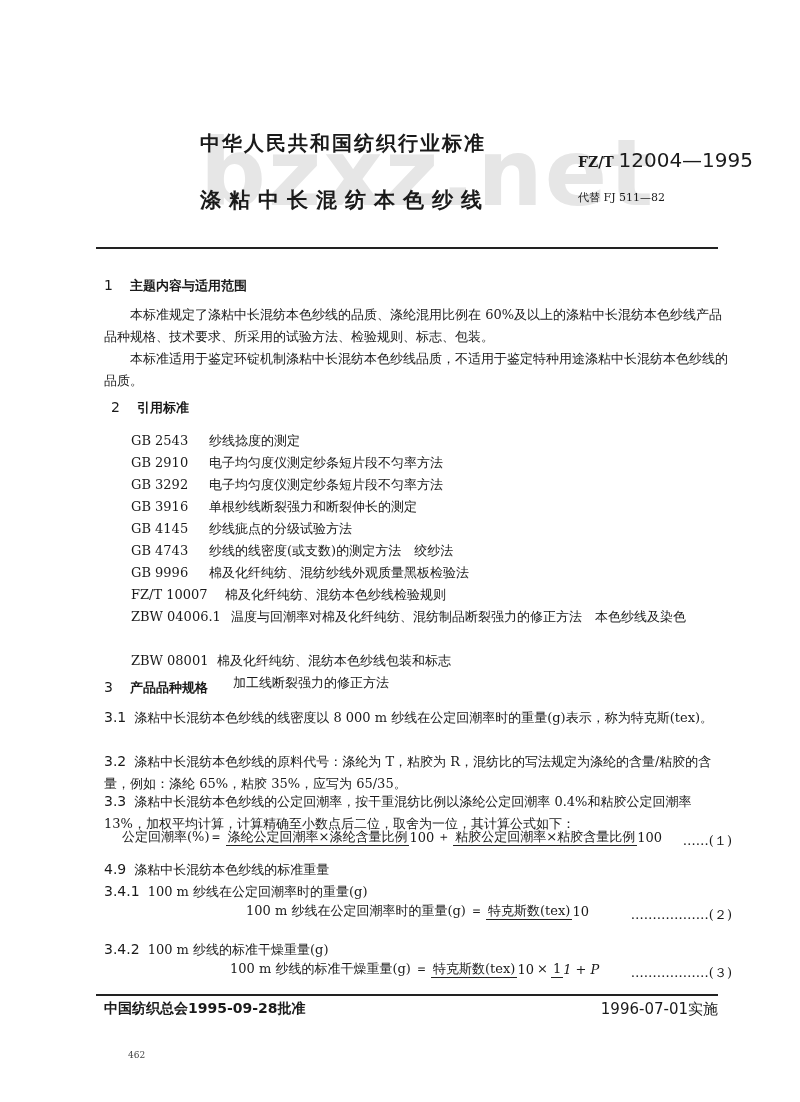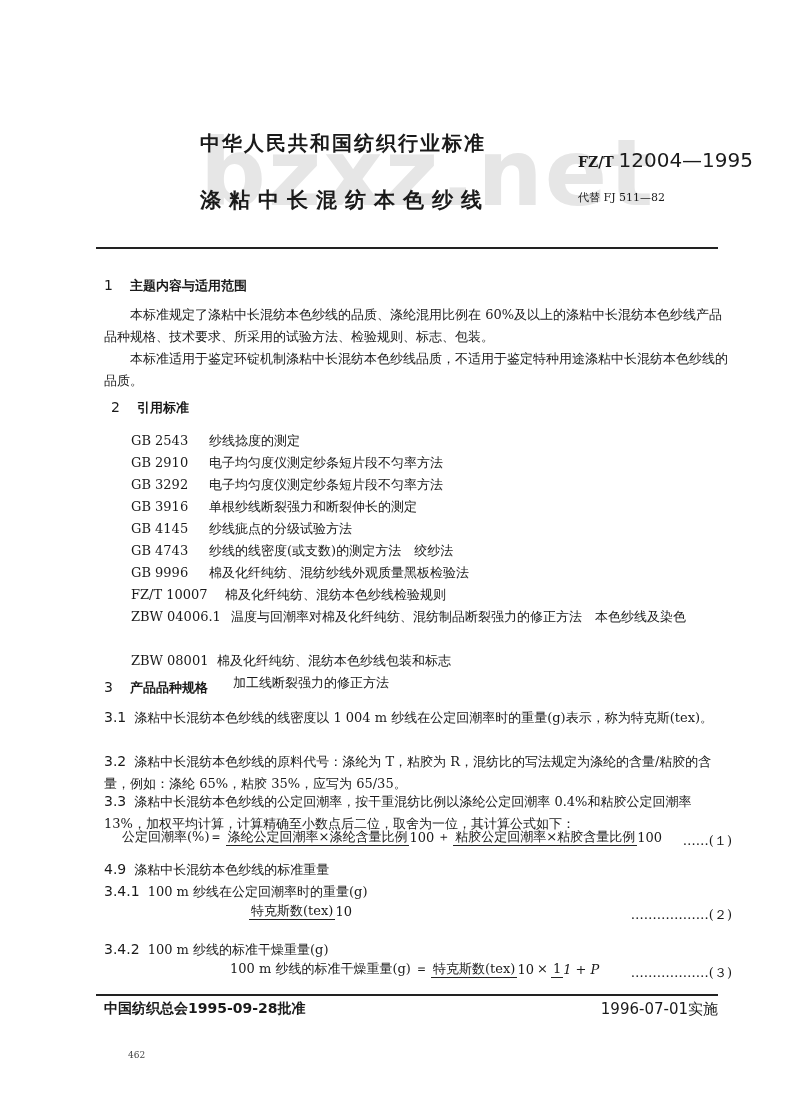--- a/index.html
+++ b/index.html
@@ -70,21 +70,21 @@
 <div class="abs ref" style="top:584px; left:131px;"><span class="code" style="min-width:88px;">FZ/T 10007</span><span>棉及化纤纯纺、混纺本色纱线检验规则</span></div>
 <div class="abs ref" style="top:606px; left:131px;"><span class="code" style="min-width:94px;">ZBW 04006.1</span><span>温度与回潮率对棉及化纤纯纺、混纺制品断裂强力的修正方法　本色纱线及染色</span></div>
 <div class="abs ref" style="top:628px; left:233px;margin-top:44px;">加工线断裂强力的修正方法</div>
 <div class="abs ref" style="top:650px; left:131px;"><span class="code" style="min-width:80px;">ZBW 08001</span><span>棉及化纤纯纺、混纺本色纱线包装和标志</span></div>
 
 <div class="abs txt" style="left:104px; top:676px;">
   <span class="secnum">3</span><span class="sec">产品品种规格</span>
 </div>
 
 <div class="abs para" style="top:706px;">
-  <span class="clause">3.1</span><span>涤粘中长混纺本色纱线的线密度以 1 004 m 纱线在公定回潮率时的重量(g)表示，称为特克斯(tex)。</span>
+  <span class="clause">3.1</span><span>涤粘中长混纺本色纱线的线密度以 8 000 m 纱线在公定回潮率时的重量(g)表示，称为特克斯(tex)。</span>
 </div>
 <div class="abs para" style="top:750px;">
   <span class="clause">3.2</span><span>涤粘中长混纺本色纱线的原料代号：涤纶为 T，粘胶为 R，混纺比的写法规定为涤纶的含量/粘胶的含量，例如：涤纶 65%，粘胶 35%，应写为 65/35。</span>
 </div>
 <div class="abs para" style="top:790px;">
   <span class="clause">3.3</span><span>涤粘中长混纺本色纱线的公定回潮率，按干重混纺比例以涤纶公定回潮率 0.4%和粘胶公定回潮率 13%，加权平均计算，计算精确至小数点后二位，取舍为一位，其计算公式如下：</span>
 </div>
 
 <div class="abs txt" style="left:122px; top:826px; width:610px; font-size:13px;">
   <span>公定回潮率(%)＝</span><span class="frac">
@@ -97,21 +97,21 @@
   <span class="eqno" style="top:4px;">……(１)</span>
 </div>
 
 <div class="abs txt" style="left:104px; top:858px;">
   <span class="clause">4.9</span><span>涤粘中长混纺本色纱线的标准重量</span>
 </div>
 <div class="abs txt" style="left:104px; top:880px;">
   <span class="clause">3.4.1</span><span>100 m 纱线在公定回潮率时的重量(g)</span>
 </div>
 <div class="abs txt" style="left:246px; top:900px; width:486px;">
-  <span class="frac">
+  <span>100 m 纱线在公定回潮率时的重量(g) ＝</span><span class="frac">
       <span class="n">特克斯数(tex)</span>
       <span class="d">10</span>
     </span>
   <span class="eqno" style="top:4px;">………………(２)</span>
 </div>
 
 <div class="abs txt" style="left:104px; top:938px;">
   <span class="clause">3.4.2</span><span>100 m 纱线的标准干燥重量(g)</span>
 </div>
 <div class="abs txt" style="left:230px; top:958px; width:502px;">

